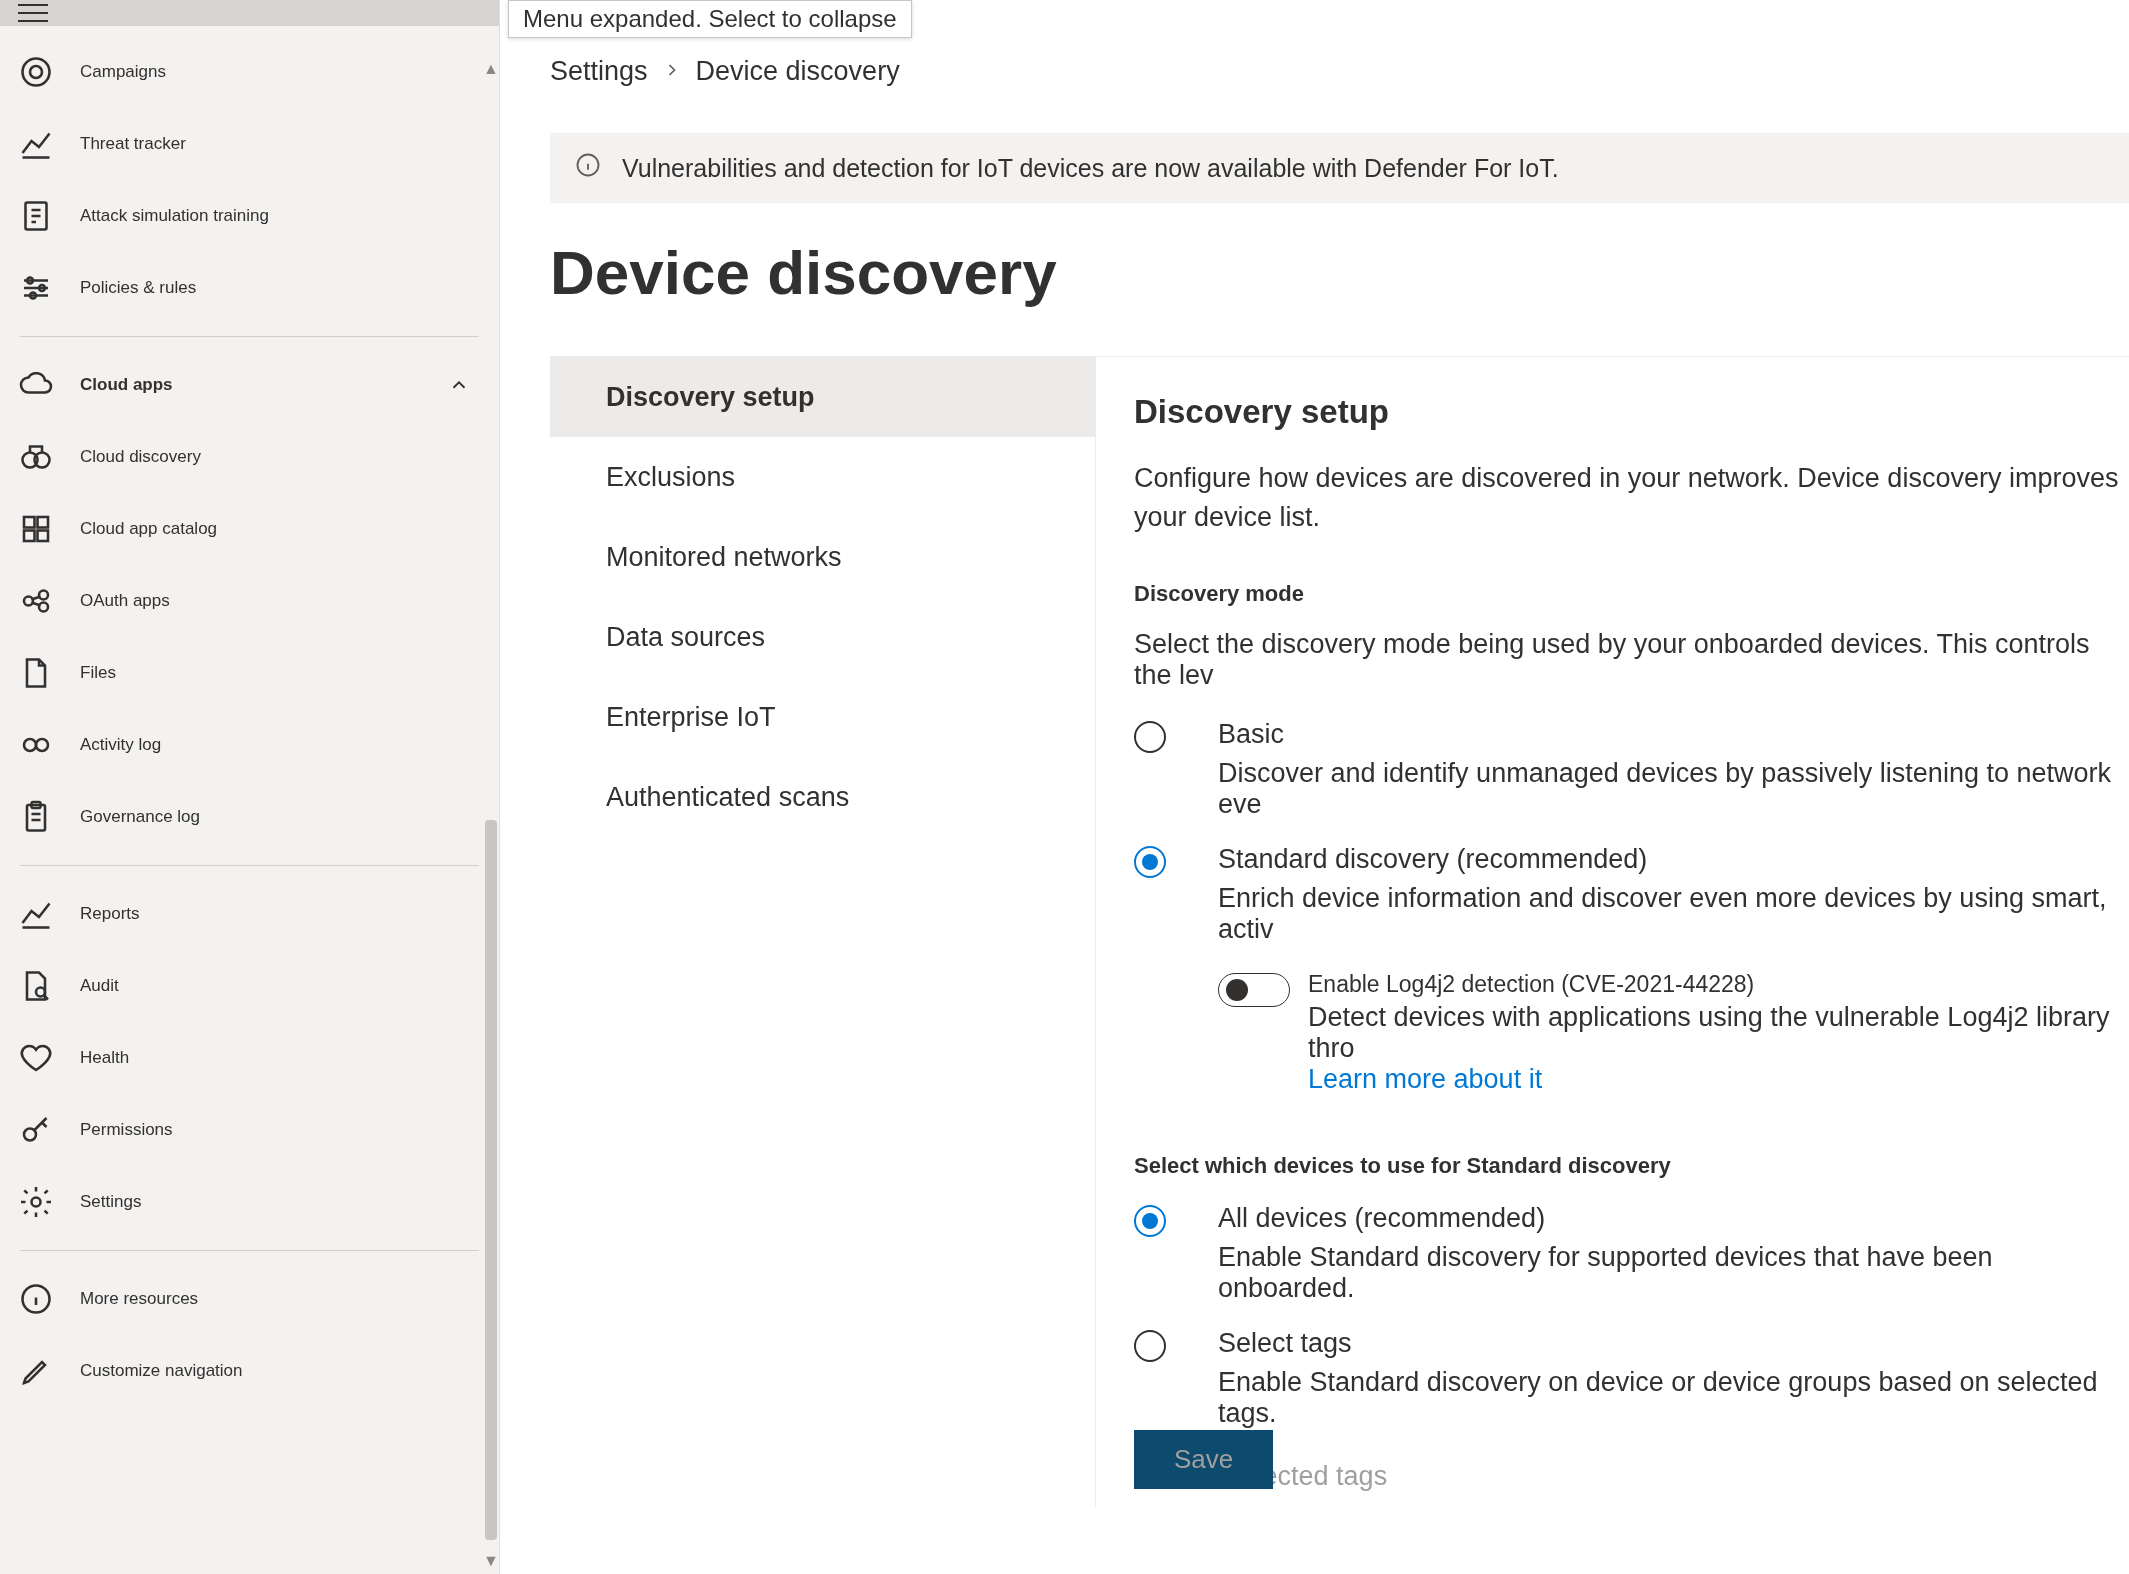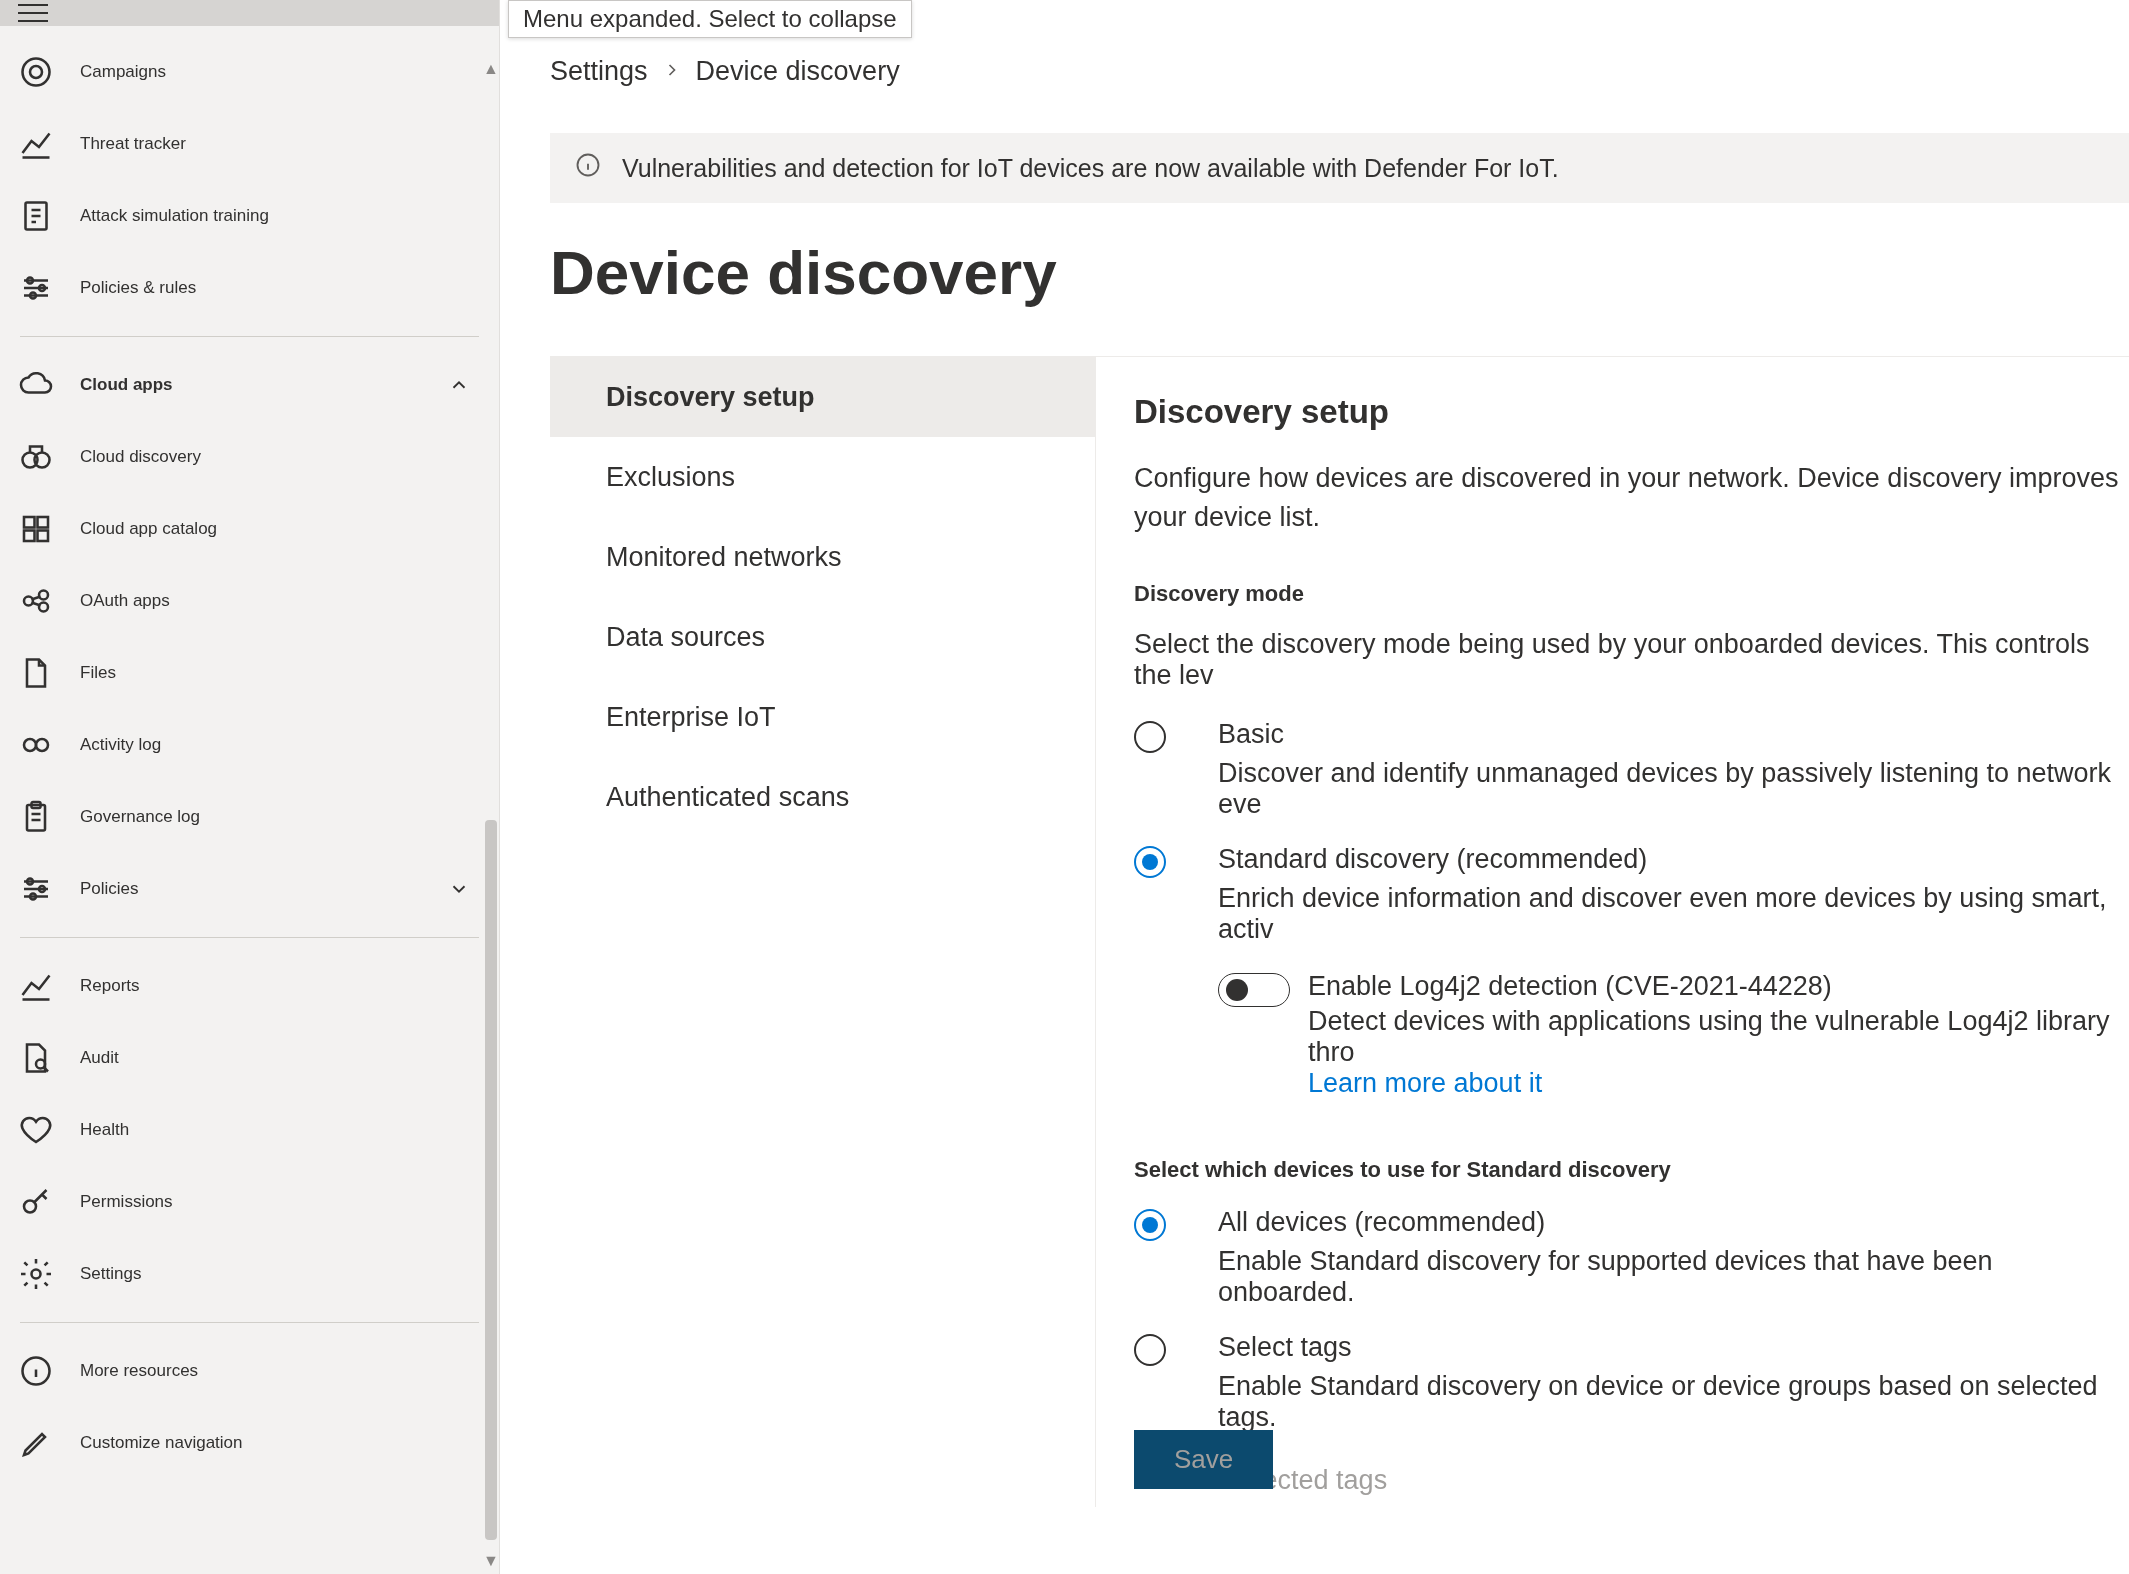--- a/index.html
+++ b/index.html
@@ -136,21 +136,21 @@
   .toggle-row {
     display:flex; align-items:flex-start;
     gap: 18px; margin-top:26px; margin-bottom:8px;
   }
   .toggle {
     width:72px; height:34px; border:1px solid #323130; border-radius:20px;
     position:relative; flex-shrink:0; margin-top:2px;
   }
   .toggle .knob { position:absolute; width:22px; height:22px; border-radius:50%; background:#323130; top:5px; left:7px; }
   .toggle-body { flex:1; }
-  .toggle-title { font-size:27px; }
+  .toggle-title { font-size:23px; }
   .toggle-desc { font-size:27px; margin-top:4px; }
   .link { color:#0078d4; cursor:pointer; }
 
   .edit-tags { color:#a19f9d; font-size:27px; margin-top:32px; margin-left:40px; }
 
   .save-btn {
     position:absolute; bottom:18px; left:38px;
     background:#0c4a6e; color:#a19f9d;
     padding:14px 40px; font-size:26px; border:none;
   }
@@ -348,33 +348,20 @@
           </span>
         <span class="label">Activity log</span>
       </div>
       <div class="side-item">
         <span class="icon">
             <svg viewBox="0 0 24 24">
               <use href="#i-clipboard"></use>
             </svg>
           </span>
         <span class="label">Governance log</span>
-      </div>
-      <div class="side-item">
-        <span class="icon">
-            <svg viewBox="0 0 24 24">
-              <use href="#i-sliders"></use>
-            </svg>
-          </span>
-        <span class="label">Policies</span>
-        <span class="chev">
-            <svg viewBox="0 0 24 24">
-              <use href="#i-chev-down"></use>
-            </svg>
-          </span>
       </div>
       <div class="side-divider"></div>
       <div class="side-item">
         <span class="icon">
             <svg viewBox="0 0 24 24">
               <use href="#i-trend"></use>
             </svg>
           </span>
         <span class="label">Reports</span>
       </div>

